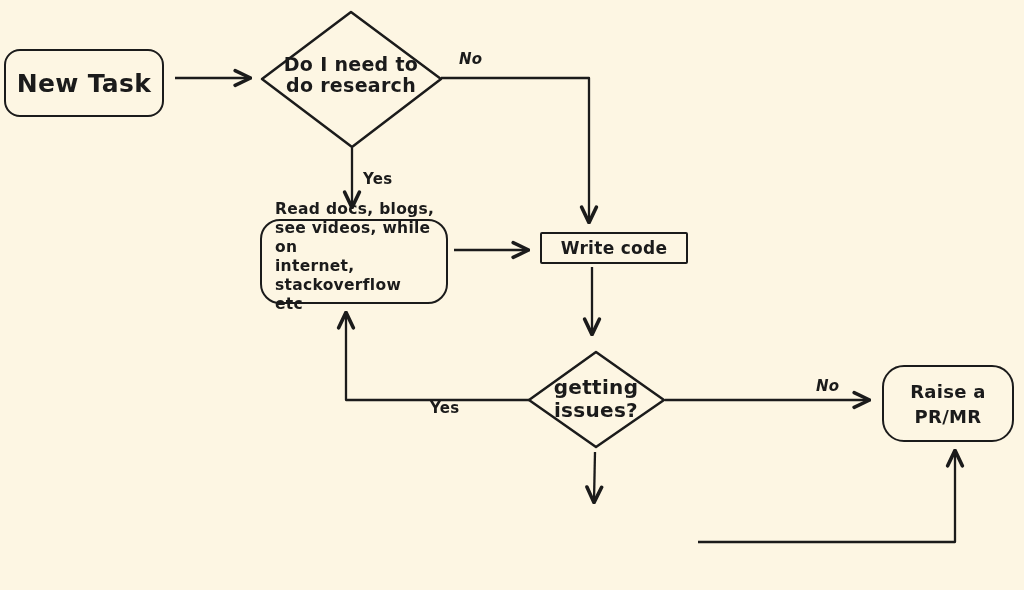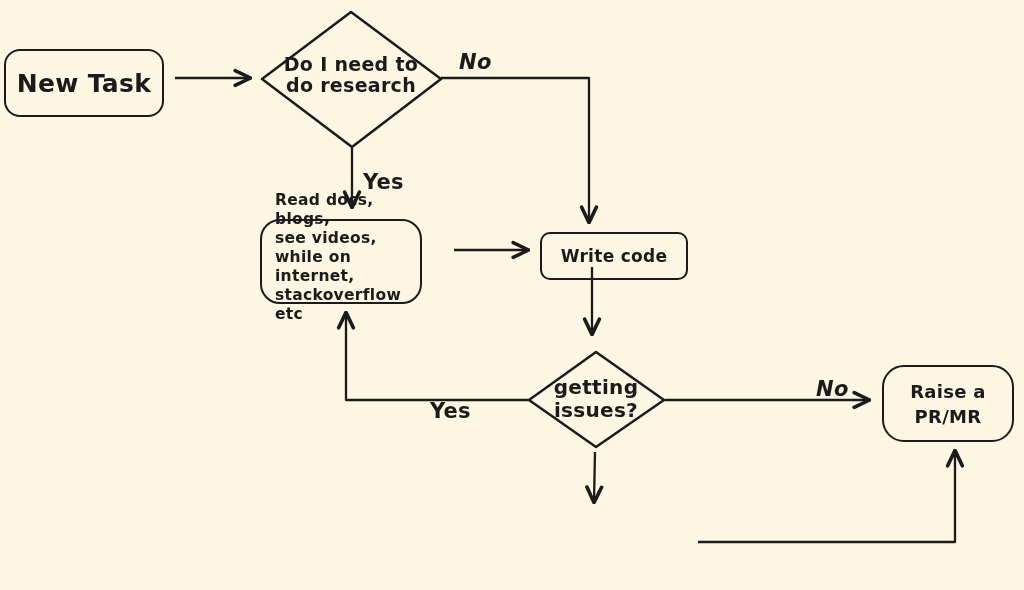--- a/index.html
+++ b/index.html
@@ -11,27 +11,27 @@
   }
   .stage{position:absolute;inset:0;width:1024px;height:590px;}
   svg.wires{position:absolute;left:0;top:0;width:1024px;height:590px;}
   .node{
     position:absolute;border:2.5px solid #1b1b1b;background:transparent;
     box-sizing:border-box;display:flex;flex-direction:column;
     align-items:center;justify-content:center;text-align:center;
     font-weight:600;letter-spacing:.3px;
   }
   .node .ln{display:block;}
-  .lbl{position:absolute;font-weight:600;letter-spacing:.3px;font-size:21px;font-style:italic;}
+  .lbl{position:absolute;font-weight:600;letter-spacing:.3px;font-size:15px;font-style:italic;}
   .lbl.up{font-style:normal;}
   
   #new-task{left:4px;top:49px;width:160px;height:68px;border-radius:16px;font-size:25px;}
-  #read-docs{left:260px;top:219px;width:162px;height:85px;border-radius:20px;
+  #read-docs{left:260px;top:219px;width:188px;height:85px;border-radius:20px;
     align-items:flex-start;text-align:left;padding:3px 6px 12px 13px;font-size:15.5px;line-height:19px;}
-  #write-code{left:540px;top:232px;width:148px;height:48px;border-radius:10px;font-size:17px;}
+  #write-code{left:540px;top:232px;width:148px;height:32px;border-radius:2px;font-size:17px;}
   #raise-pr{left:882px;top:365px;width:132px;height:77px;border-radius:22px;font-size:18px;line-height:25px;}
   #find-solution{left:497px;top:509px;width:200px;height:75px;border-radius:20px;font-size:17px;line-height:21px;}
   
   .dtext{position:absolute;text-align:center;font-weight:600;letter-spacing:.3px;}
   #research-text{left:281px;top:54px;width:140px;font-size:19px;line-height:21px;}
   #issues-text{left:536px;top:376px;width:120px;font-size:20px;line-height:23px;}
   
   #lbl-no-research{left:459px;top:50px;}
   #lbl-yes-research{left:363px;top:170px;font-style:normal;}
   #lbl-yes-issues{left:430px;top:399px;font-style:normal;}

